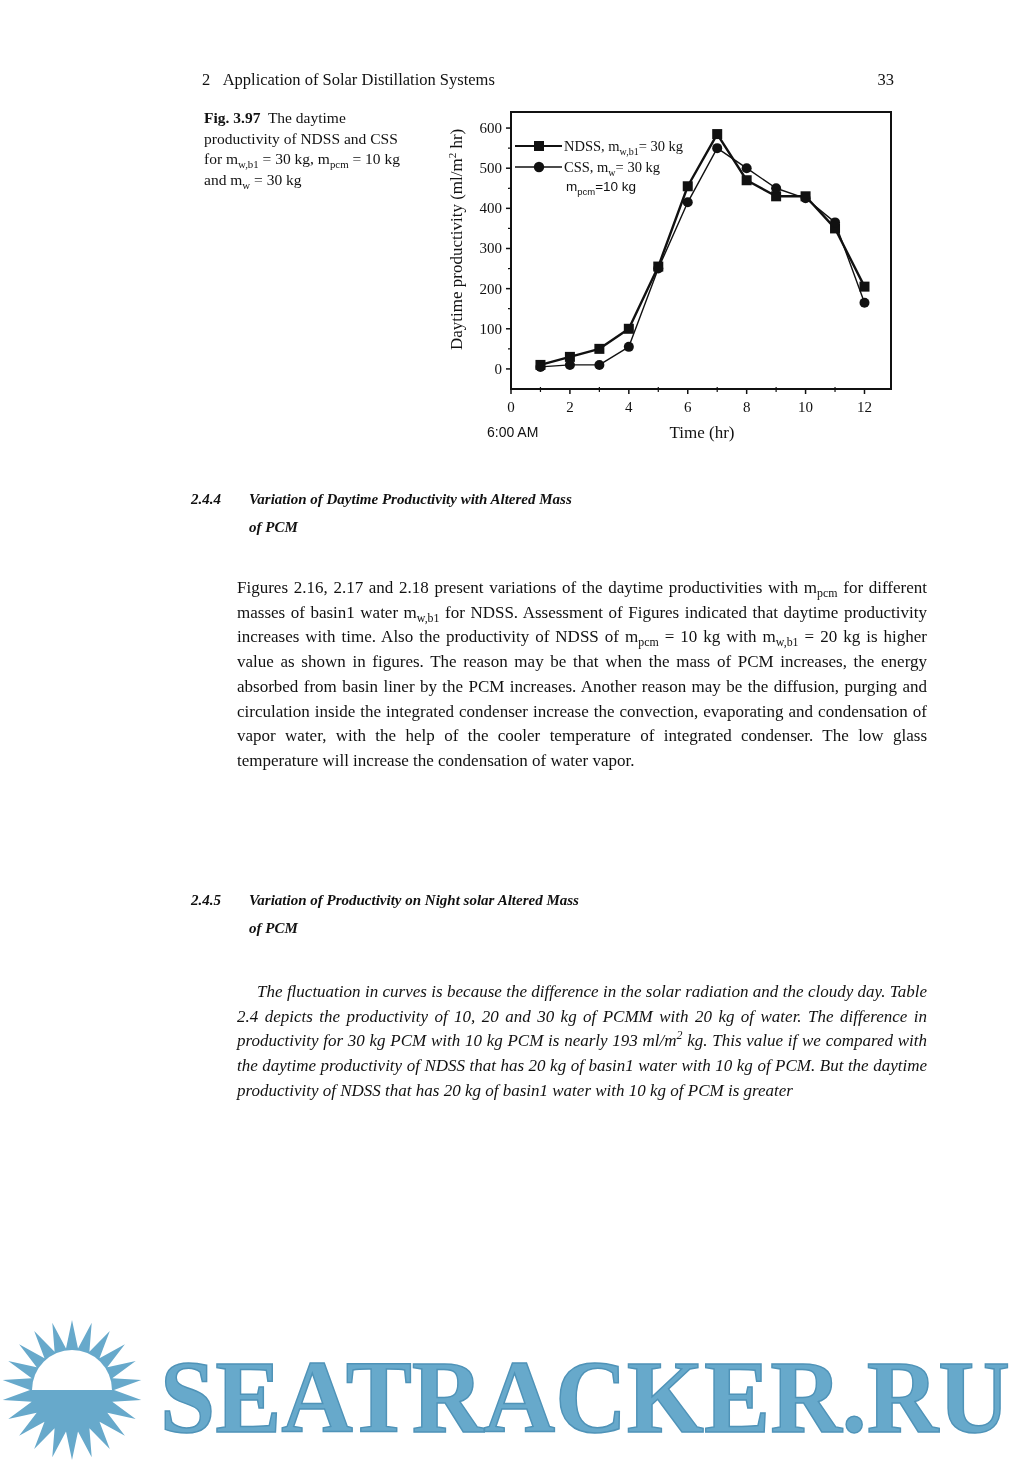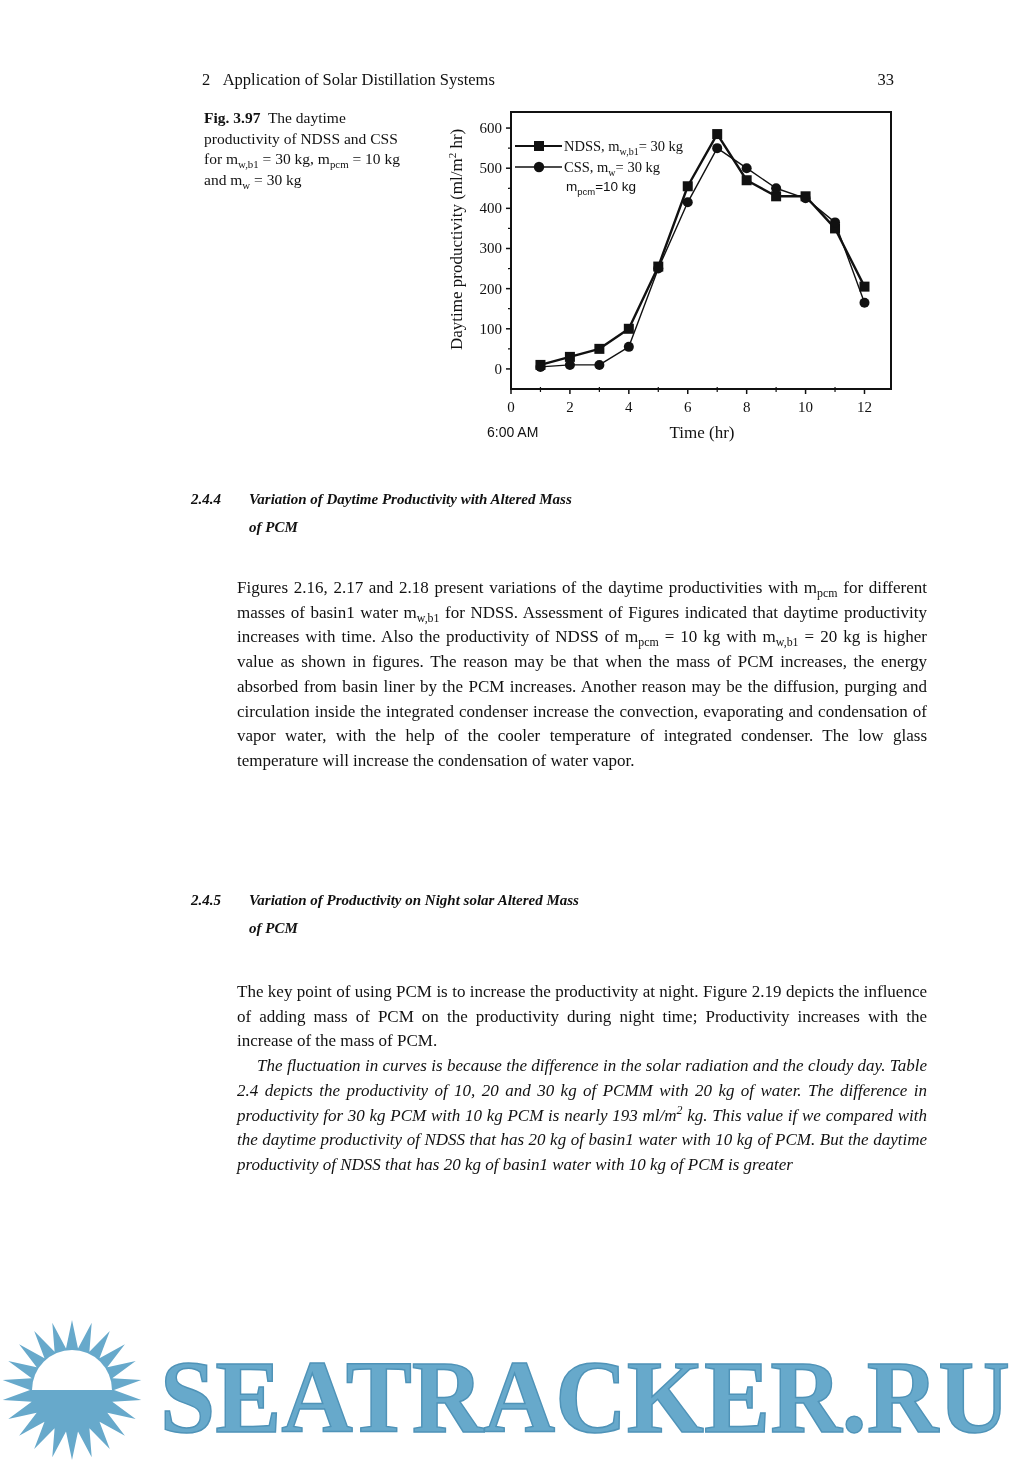--- a/index.html
+++ b/index.html
@@ -143,21 +143,20 @@
 <div class="para" style="top:576px;">
   <p><span>Figures 2.16, 2.17 and 2.18 present variations of the daytime productivities with m</span><sub>pcm</sub><span> for different masses of basin1 water m</span><sub>w,b1</sub><span> for NDSS. Assessment of Figures indicated that daytime productivity increases with time. Also the productivity of NDSS of m</span><sub>pcm</sub><span> = 10 kg with m</span><sub>w,b1</sub><span> = 20 kg is higher value as shown in figures. The reason may be that when the mass of PCM increases, the energy absorbed from basin liner by the PCM increases. Another reason may be the diffusion, purging and circulation inside the integrated condenser increase the convection, evaporating and condensation of vapor water, with the help of the cooler temperature of integrated condenser. The low glass temperature will increase the condensation of water vapor.</span></p>
 </div>
 
 <div class="heading" style="top:886px;">
   <span class="num">2.4.5</span><span>Variation of Productivity on Night solar Altered Mass</span>
   <span class="line2">of PCM</span>
 </div>
 
 <div class="para" style="top:980px;">
-  <p>The key point of using PCM is to increase the productivity at night. Figure 2.19 depicts the influence of adding mass of PCM on the productivity during night time; Productivity increases with the increase of the mass of PCM.</p>
   <p class="indent"><span>The fluctuation in curves is because the difference in the solar radiation and the cloudy day. Table 2.4 depicts the productivity of 10, 20 and 30 kg of PCMM with 20 kg of water. The difference in productivity for 30 kg PCM with 10 kg PCM is nearly 193 ml/m</span><sup>2</sup><span> kg. This value if we compared with the daytime productivity of NDSS that has 20 kg of basin1 water with 10 kg of PCM. But the daytime productivity of NDSS that has 20 kg of basin1 water with 10 kg of PCM is greater</span></p>
 </div>
 
 <svg class="watermark" viewBox="0 0 1035 150" xmlns="http://www.w3.org/2000/svg">
   <g id="sun">
       <polygon points="72.0,0.0 78.0,28.4 91.7,2.8 89.4,31.8 109.8,11.1 99.5,38.3 124.9,24.2 107.3,47.3 135.7,40.9 112.3,58.2 141.3,60.0 114.0,70.0 141.3,80.0 112.3,81.8 135.7,99.1 107.3,92.7 124.9,115.8 99.5,101.7 109.8,128.9 89.4,108.2 91.7,137.2 78.0,111.6 72.0,140.0 66.0,111.6 52.3,137.2 54.6,108.2 34.2,128.9 44.5,101.7 19.1,115.8 36.7,92.7 8.3,99.1 31.7,81.8 2.7,80.0 30.0,70.0 2.7,60.0 31.7,58.2 8.3,40.9 36.7,47.3 19.1,24.2 44.5,38.3 34.2,11.1 54.6,31.8 52.3,2.8 66.0,28.4" fill="#67a9cb"></polygon>
       <path d="M32,70 A40,40 0 0 1 112,70 Z" fill="#ffffff"></path>
     </g>
   <text x="160" y="112" font-size="104" font-weight="bold" font-family="'Liberation Serif', serif" textLength="850" lengthAdjust="spacingAndGlyphs" fill="#67a9cb" stroke="#4f93b8" stroke-width="1.5">SEATRACKER.RU</text>
 </svg>

